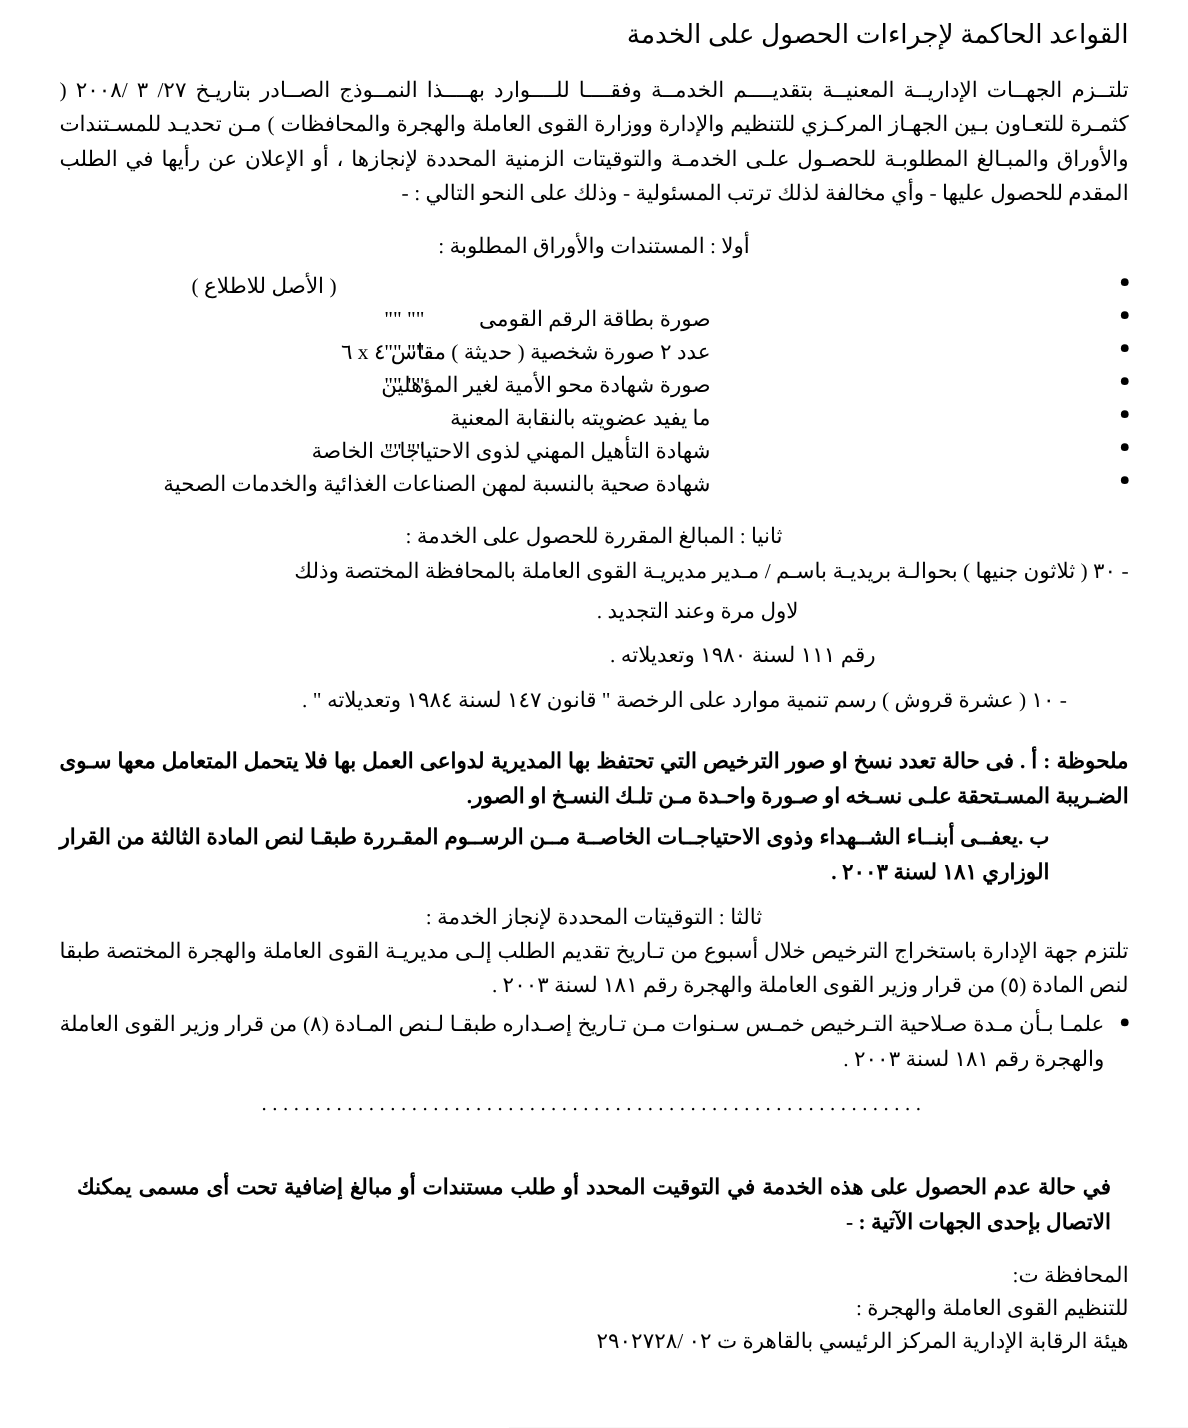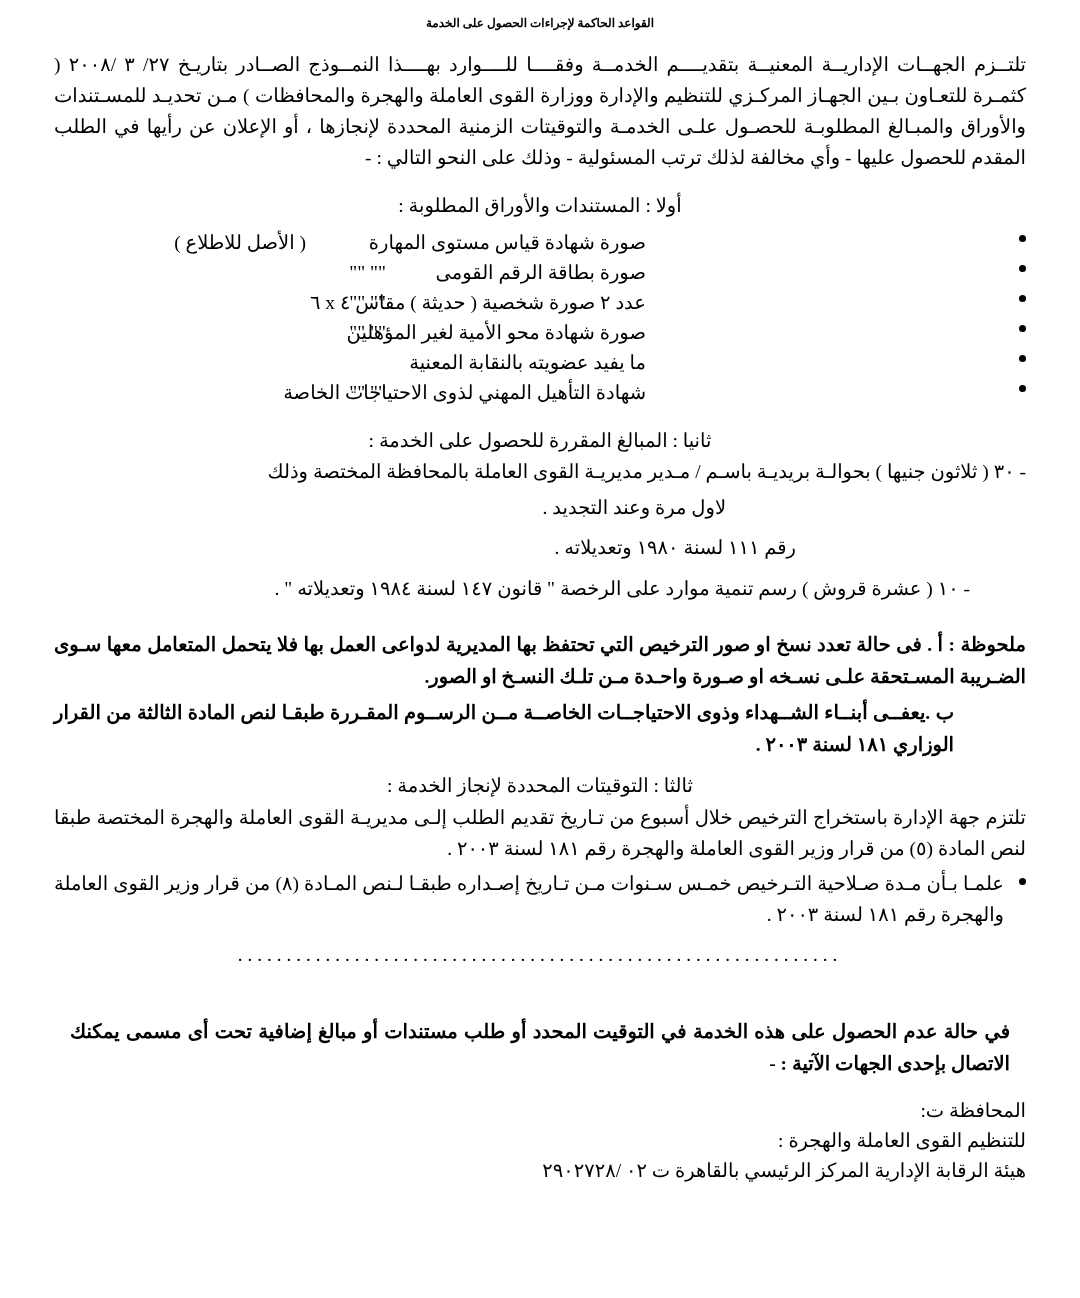--- a/index.html
+++ b/index.html
@@ -21,23 +21,23 @@
     overflow: hidden;
   }
   .doc {
     direction: rtl;
     text-align: right;
     color: #000;
     font-size: 19.5px;
     line-height: 1.55;
   }
   .title {
-    text-align: center;
-    font-weight: bold;
-    font-size: 12px;
+    text-align: right;
+    font-weight: normal;
+    font-size: 24px;
     margin: 0 0 6px 0;
   }
   p.para {
     margin: 0;
     text-align: justify;
     text-align-last: right;
     font-size: 19.5px;
     line-height: 1.6;
   }
   .spacer-sm { height: 10px; }
@@ -165,21 +165,20 @@
     <div class="spacer-sm"></div>
     <p class="para">تلتــزم الجهــات الإداريــة المعنيــة بتقديــــم الخدمــة وفقــــا للــــوارد بهــــذا النمــوذج الصــادر بتاريـخ ٢٧/ ٣ /٢٠٠٨ ( كثمـرة للتعـاون بـين الجهـاز المركـزي للتنظيم والإدارة ووزارة القوى العاملة والهجرة والمحافظات ) مـن تحديـد للمسـتندات والأوراق والمبـالغ المطلوبـة للحصـول علـى الخدمـة والتوقيتات الزمنية المحددة لإنجازها ، أو الإعلان عن رأيها في الطلب المقدم للحصول عليها - وأي مخالفة لذلك ترتب المسئولية - وذلك على النحو التالي : -</p>
 
     <div class="spacer-md"></div>
 
     <div class="section-head">أولا : المستندات والأوراق المطلوبة :</div>
 
     <ul class="docs">
       <li>
         <span class="bullet"></span>
-        <span class="doc-text" style="right:380px">صورة شهادة قياس مستوى المهارة</span>
         <span class="doc-note note-a" style="right:720px">( الأصل للاطلاع )</span>
       </li>
       <li>
         <span class="bullet"></span>
         <span class="doc-text" style="right:380px">صورة بطاقة الرقم القومى</span>
         <span class="doc-note" style="right:640px">""          ""</span>
       </li>
       <li>
         <span class="bullet"></span>
         <span class="doc-text" style="right:380px">عدد ٢ صورة شخصية ( حديثة ) مقاس ٤ x ٦</span>
@@ -191,20 +190,24 @@
         <span class="doc-note" style="right:640px">""          ""</span>
       </li>
       <li>
         <span class="bullet"></span>
         <span class="doc-text" style="right:380px">ما يفيد عضويته بالنقابة المعنية</span>
       </li>
       <li>
         <span class="bullet"></span>
         <span class="doc-text" style="right:380px">شهادة التأهيل المهني لذوى الاحتياجات الخاصة</span>
         <span class="doc-note" style="right:640px">""          ""</span>
+      </li>
+      <li>
+        <span class="bullet"></span>
+        <span class="doc-text" style="right:380px">شهادة صحية بالنسبة لمهن الصناعات الغذائية والخدمات الصحية</span>
       </li>
     </ul>
 
     <div class="spacer-md"></div>
 
     <div class="section-head">ثانيا : المبالغ المقررة للحصول على الخدمة  :</div>
 
     <div>
       <div class="amount-row">
         <span class="lead">- ٣٠   ( ثلاثون جنيها )</span>

